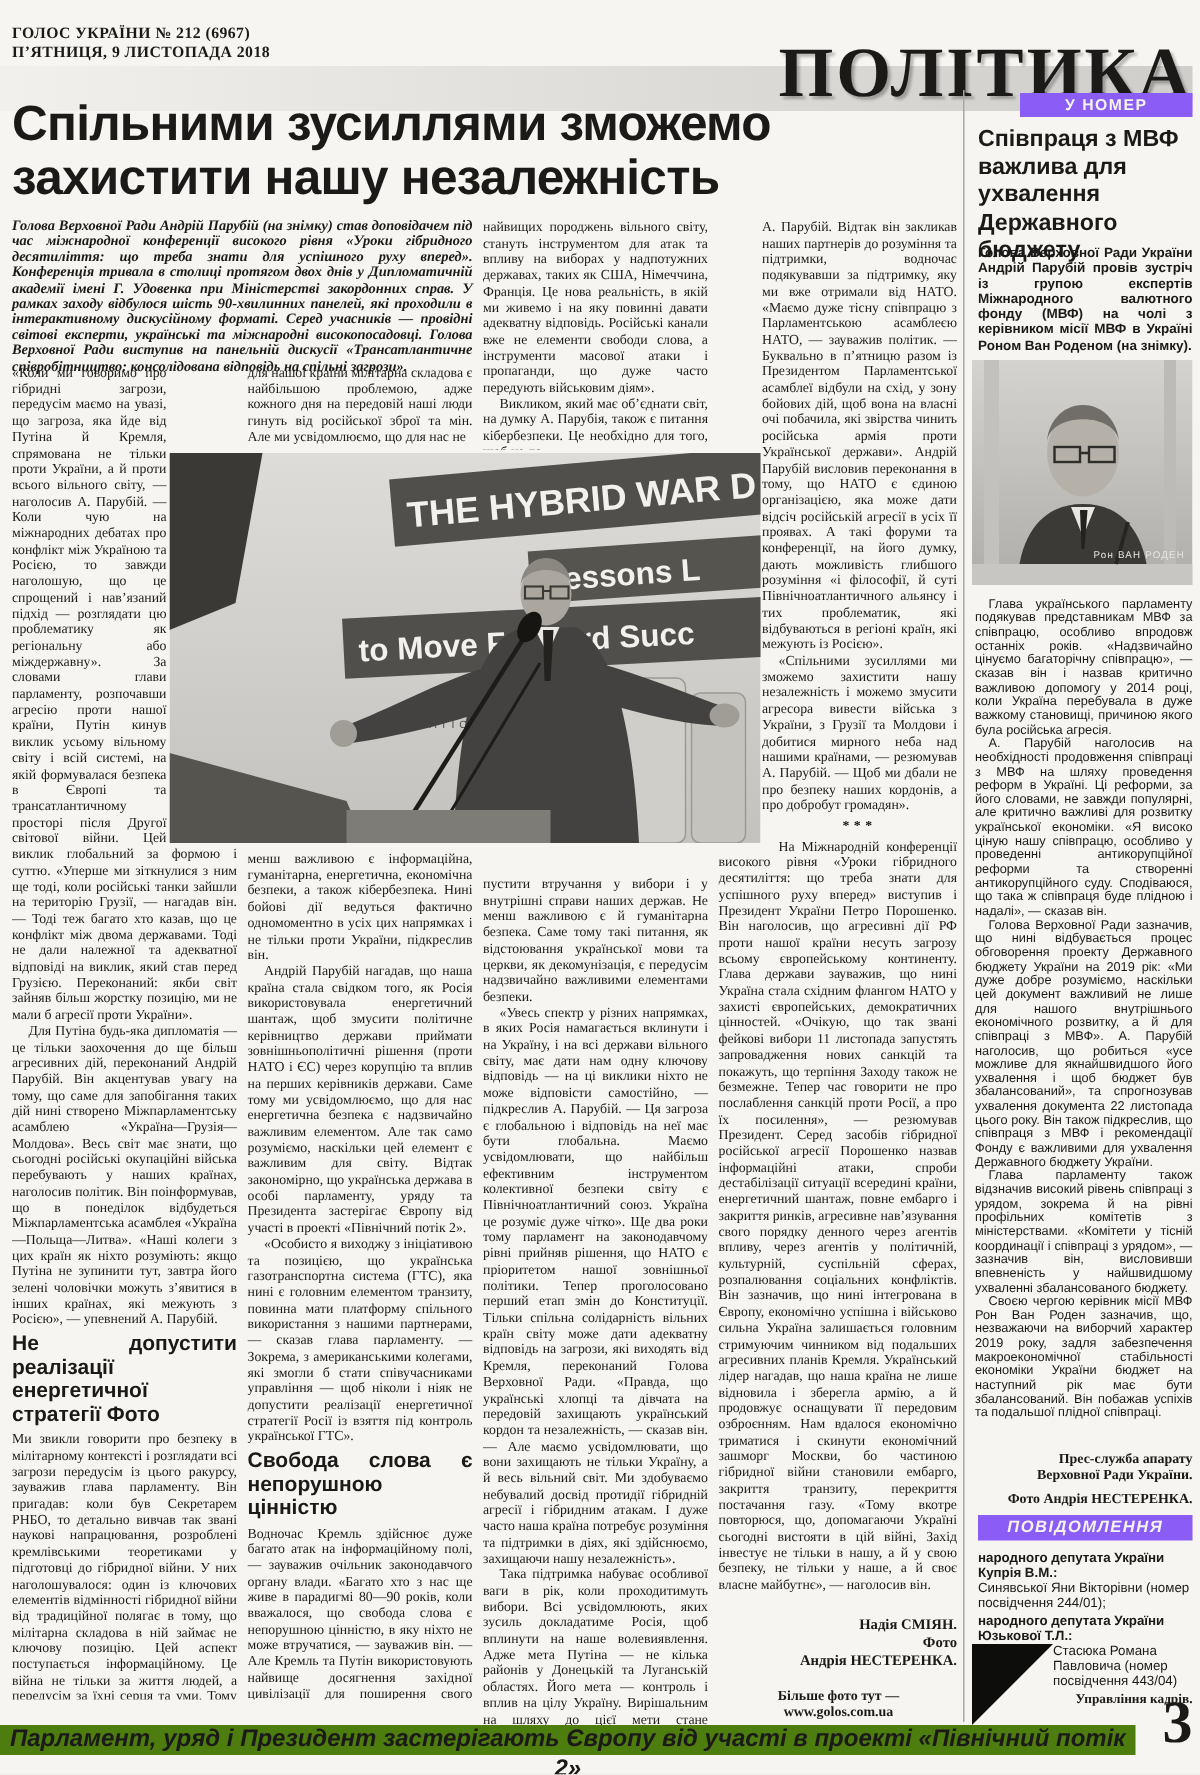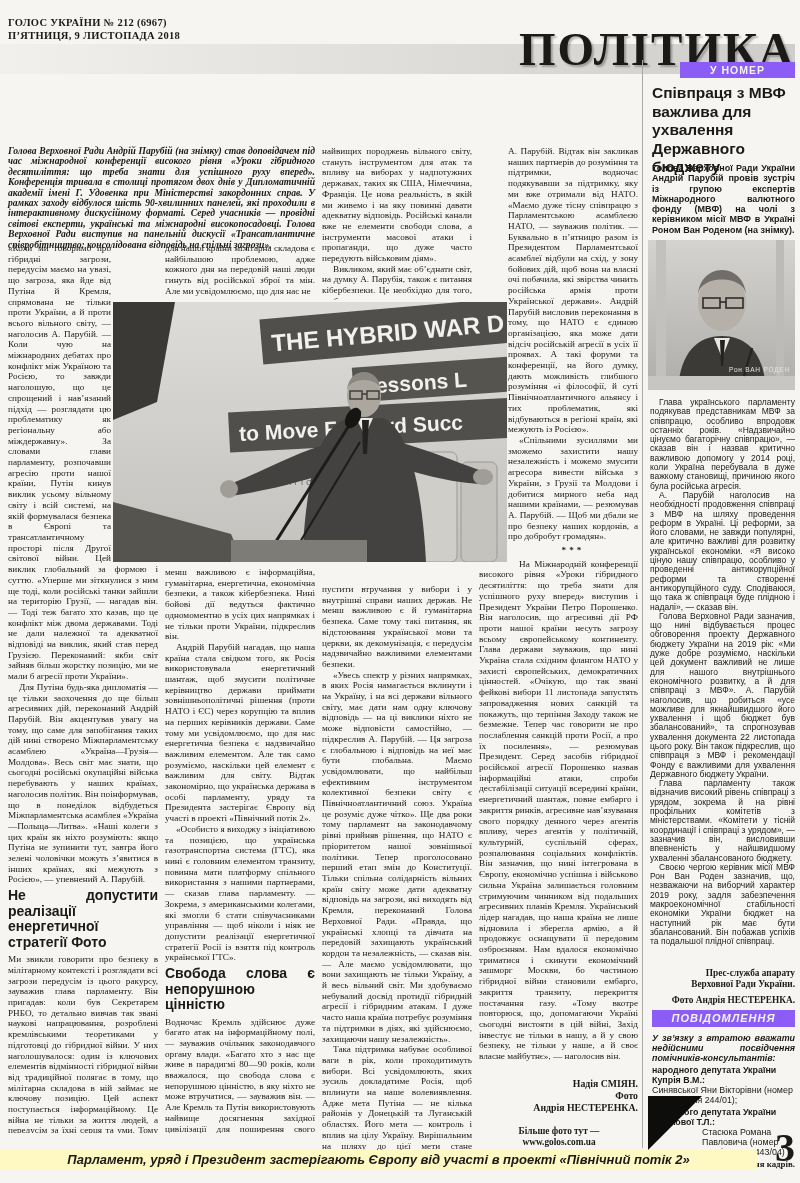--- a/index.html
+++ b/index.html
@@ -50,37 +50,38 @@
   .notice{left:652px;top:1033px;width:143px;height:138px;overflow:hidden;
           font-family:"Liberation Sans",sans-serif;font-size:8.9px;line-height:10px;}
   .notice .intro{font-weight:bold;font-style:italic;text-align:justify;margin:0 0 2px;}
   .notice .t{font-weight:bold;margin:0;}
   .notice .b{margin:0 0 2px;}
   .notice .sig{font-family:"Liberation Serif",serif;font-weight:bold;text-align:right;margin:2px 0 0;}
   .tri-sp{float:left;width:50px;height:54px;}
   .corner{left:648px;top:1096px;width:0;height:0;border-top:54px solid #0d0d0c;
           border-right:54px solid transparent;z-index:6;}
   
-  .ticker{left:0;top:1150px;width:757px;height:20px;background:#fef9c3;
+  .ticker{left:0;top:1150px;width:757px;height:20px;background:#4d7c0f;
           font-family:"Liberation Sans",sans-serif;font-weight:bold;font-style:italic;
-          font-size:13px;line-height:20px;text-align:center;}
+          font-size:16px;line-height:20px;text-align:center;}
   .pagenum{left:735px;top:1124px;width:60px;text-align:right;font-weight:bold;font-size:40px;}
 </style>
 </head>
 <body>
 
 <div class="paper">
 
   <div class="abs band"></div>
   <div class="abs mast">
     <div>ГОЛОС УКРАЇНИ № 212 (6967)</div>
     <div>П’ЯТНИЦЯ, 9 ЛИСТОПАДА 2018</div>
   </div>
   <div class="abs section">ПОЛІТИКА</div>
 
+  <h1 class="abs headline">Спільними зусиллями зможемо захистити нашу незалежність</h1>
   <p class="abs lead">Голова Верховної Ради Андрій Парубій (на знімку) став доповідачем під час міжнародної конференції високого рівня «Уроки гібридного десятиліття: що треба знати для успішного руху вперед». Конференція тривала в столиці протягом двох днів у Дипломатичній академії імені Г. Удовенка при Міністерстві закордонних справ. У рамках заходу відбулося шість 90-хвилинних панелей, які проходили в інтерактивному дискусійному форматі. Серед учасників — провідні світові експерти, українські та міжнародні високопосадовці. Голова Верховної Ради виступив на панельній дискусії «Трансатлантичне співробітництво: консолідована відповідь на спільні загрози».</p>
 
   <div class="abs col" style="left:8px;top:243px;height:890px;">
     <div class="sp-r"></div>
     <p class="ni">«Коли ми говоримо про гібридні загрози, передусім маємо на увазі, що загроза, яка йде від Путіна й Кремля, спрямована не тільки проти України, а й проти всього вільного світу, — наголосив А. Парубій. — Коли чую на міжнародних дебатах про конфлікт між Україною та Росією, то завжди наголошую, що це спрощений і нав’язаний підхід — розглядати цю проблематику як регіональну або міждержавну». За словами глави парламенту, розпочавши агресію проти нашої країни, Путін кинув виклик усьому вільному світу і всій системі, на якій формувалася безпека в Європі та трансатлантичному просторі після Другої світової війни. Цей виклик глобальний за формою і суттю. «Уперше ми зіткнулися з ним ще тоді, коли російські танки зайшли на територію Грузії, — нагадав він. — Тоді теж багато хто казав, що це конфлікт між двома державами. Тоді не дали належної та адекватної відповіді на виклик, який став перед Грузією. Переконаний: якби світ зайняв більш жорстку позицію, ми не мали б агресії проти України».</p>
     <p>Для Путіна будь-яка дипломатія — це тільки заохочення до ще більш агресивних дій, переконаний Андрій Парубій. Він акцентував увагу на тому, що саме для запобігання таких дій нині створено Міжпарламентську асамблею «Україна—Грузія—Молдова». Весь світ має знати, що сьогодні російські окупаційні війська перебувають у наших країнах, наголосив політик. Він поінформував, що в понеділок відбудеться Міжпарламентська асамблея «Україна—Польща—Литва». «Наші колеги з цих країн як ніхто розуміють: якщо Путіна не зупинити тут, завтра його зелені чоловічки можуть з’явитися в інших країнах, які межують з Росією», — упевнений А. Парубій.</p>
     <h3>Не допустити реалізації енергетичної стратегії Фото</h3>
     <p class="ni">Ми звикли говорити про безпеку в мілітарному контексті і розглядати всі загрози передусім із цього ракурсу, зауважив глава парламенту. Він пригадав: коли був Секретарем РНБО, то детально вивчав так звані наукові напрацювання, розроблені кремлівськими теоретиками у підготовці до гібридної війни. У них наголошувалося: один із ключових елементів відмінності гібридної війни від традиційної полягає в тому, що мілітарна складова в ній займає не ключову позицію. Цей аспект поступається інформаційному. Це війна не тільки за життя людей, а передусім за їхні серця та уми. Тому включаються всі засоби впливу, які виходять далеко за межі нашого традиційного уявлення про ведення бойових дій. Водночас Андрій Парубій висловив переконання в тому, що</p>
   </div>
 
@@ -211,21 +212,20 @@
   </div>
 
   <div class="abs sb-credits">
     <div>Прес-служба апарату</div>
     <div>Верховної Ради України.</div>
     <div style="margin-top:5px;">Фото Андрія НЕСТЕРЕНКА.</div>
   </div>
 
   <div class="abs blacktab" style="left:652px;top:1010px;width:143px;height:17px;font-size:11px;line-height:17px;font-style:italic;">ПОВІДОМЛЕННЯ</div>
   <div class="abs notice">
-    <p class="intro">У зв’язку з втратою вважати недійсними посвідчення помічників-консультантів:</p>
     <p class="t">народного депутата України Купрія В.М.:</p>
     <p class="b">Синявської Яни Вікторівни (номер посвідчення 244/01);</p>
     <p class="t">народного депутата України Юзькової Т.Л.:</p>
     <div class="tri-sp"></div>
     <p class="b">Стасюка Романа Павловича (номер посвідчення 443/04)</p>
     <p class="sig">Управління кадрів.</p>
   </div>
   <div class="abs corner"></div>
 
   <div class="abs ticker">Парламент, уряд і Президент застерігають Європу від участі в проекті «Північний потік 2»</div>

